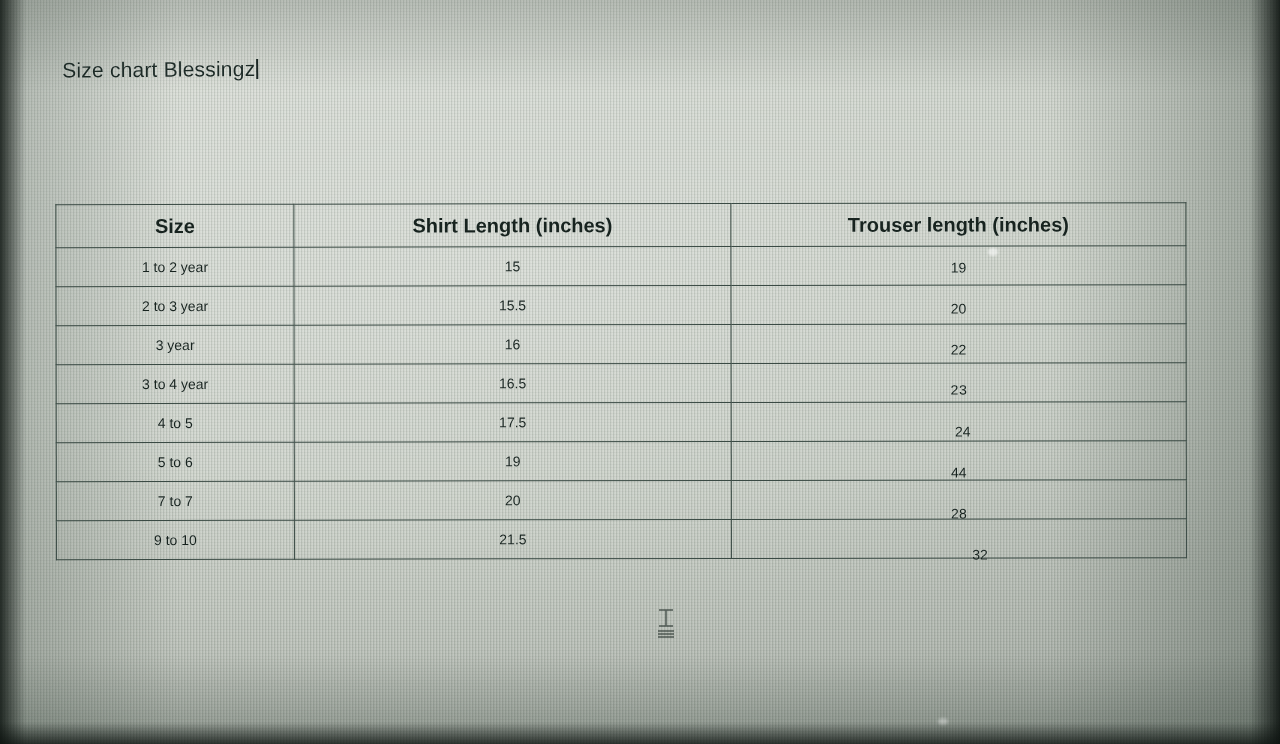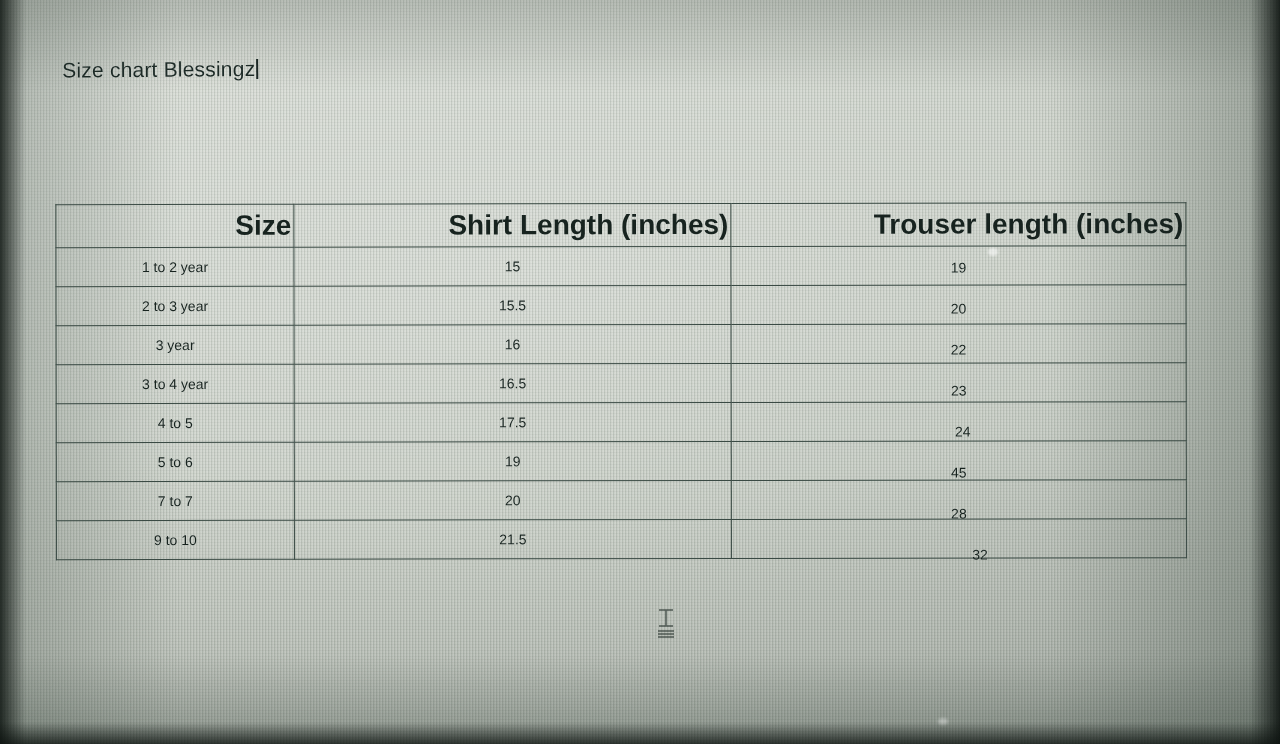--- a/index.html
+++ b/index.html
@@ -109,35 +109,34 @@
     color: #17231f;
     text-align: center;
     font-size: 14px;
     padding: 4px 2px;
     line-height: 1.15;
     background: transparent;
     text-shadow: 0 0 1px rgba(255,255,255,0.35);
   }
   table.size-table th {
     font-weight: bold;
-    font-size: 28px;
+    font-size: 20px;
     height: 34px;
-    text-align: right;
   }
   table.size-table td { height: 30px; }
 
   col.c-size     { width: 238px; }
   col.c-shirt    { width: 437px; }
   col.c-trouser  { width: 455px; }
 
   
   .drift-1 { transform: translateY(2px); }
   .drift-2 { transform: translateY(4px); }
   .drift-3 { transform: translateY(6px); }
-  .drift-4 { transform: translateY(8px); }
+  .drift-4 { transform: translateY(8px); font-family: Liberation Mono, monospace; }
   .drift-5 { transform: translateY(10px); padding-left: 8px; }
   .drift-6 { transform: translateY(12px); }
   .drift-7 { transform: translateY(14px); }
   .drift-8 { transform: translateY(16px); padding-left: 42px; }
   td.trouser-cell span { display: inline-block; }
 
   
   #cursor-mark {
     position: absolute;
     left: 655px;
@@ -239,21 +238,21 @@
             <td class="trouser-cell"><span class="drift-4">23</span></td>
           </tr>
           <tr>
             <td>4 to 5</td>
             <td>17.5</td>
             <td class="trouser-cell"><span class="drift-5">24</span></td>
           </tr>
           <tr>
             <td>5 to 6</td>
             <td>19</td>
-            <td class="trouser-cell"><span class="drift-6">45</span></td>
+            <td class="trouser-cell"><span class="drift-6">44</span></td>
           </tr>
           <tr>
             <td>7 to 7</td>
             <td>20</td>
             <td class="trouser-cell"><span class="drift-7">28</span></td>
           </tr>
           <tr>
             <td>9 to 10</td>
             <td>21.5</td>
             <td class="trouser-cell"><span class="drift-8">32</span></td>

